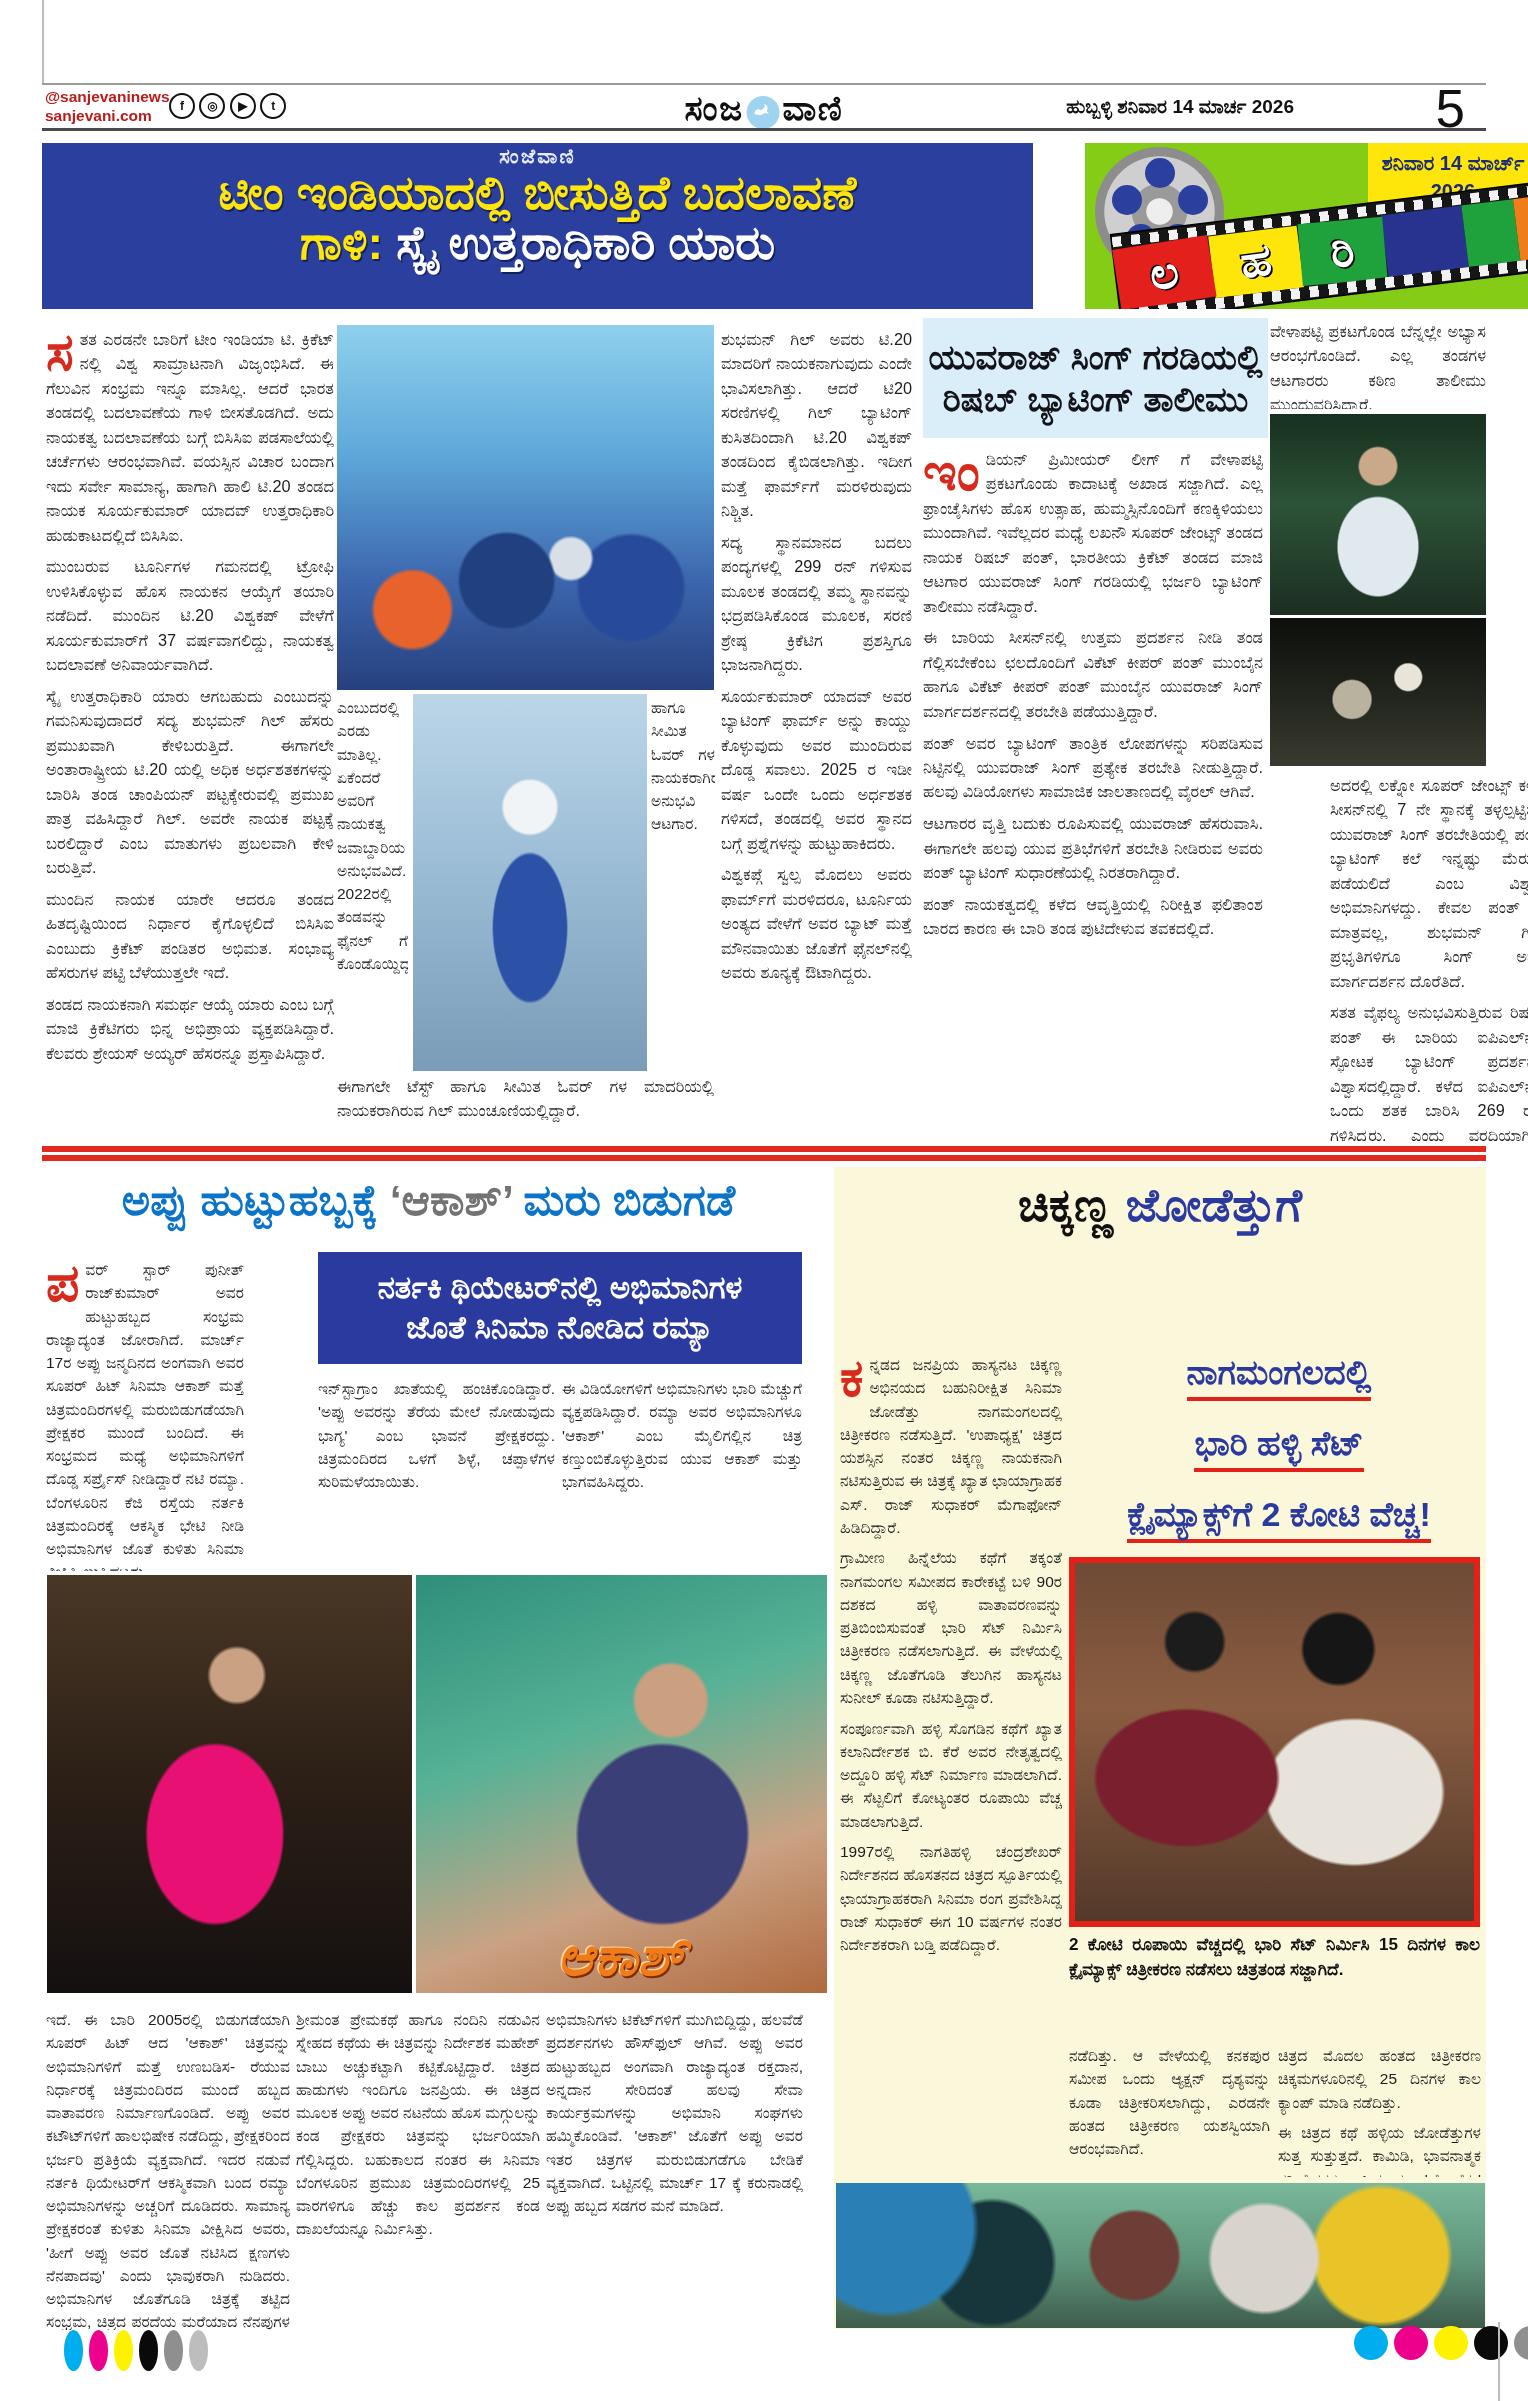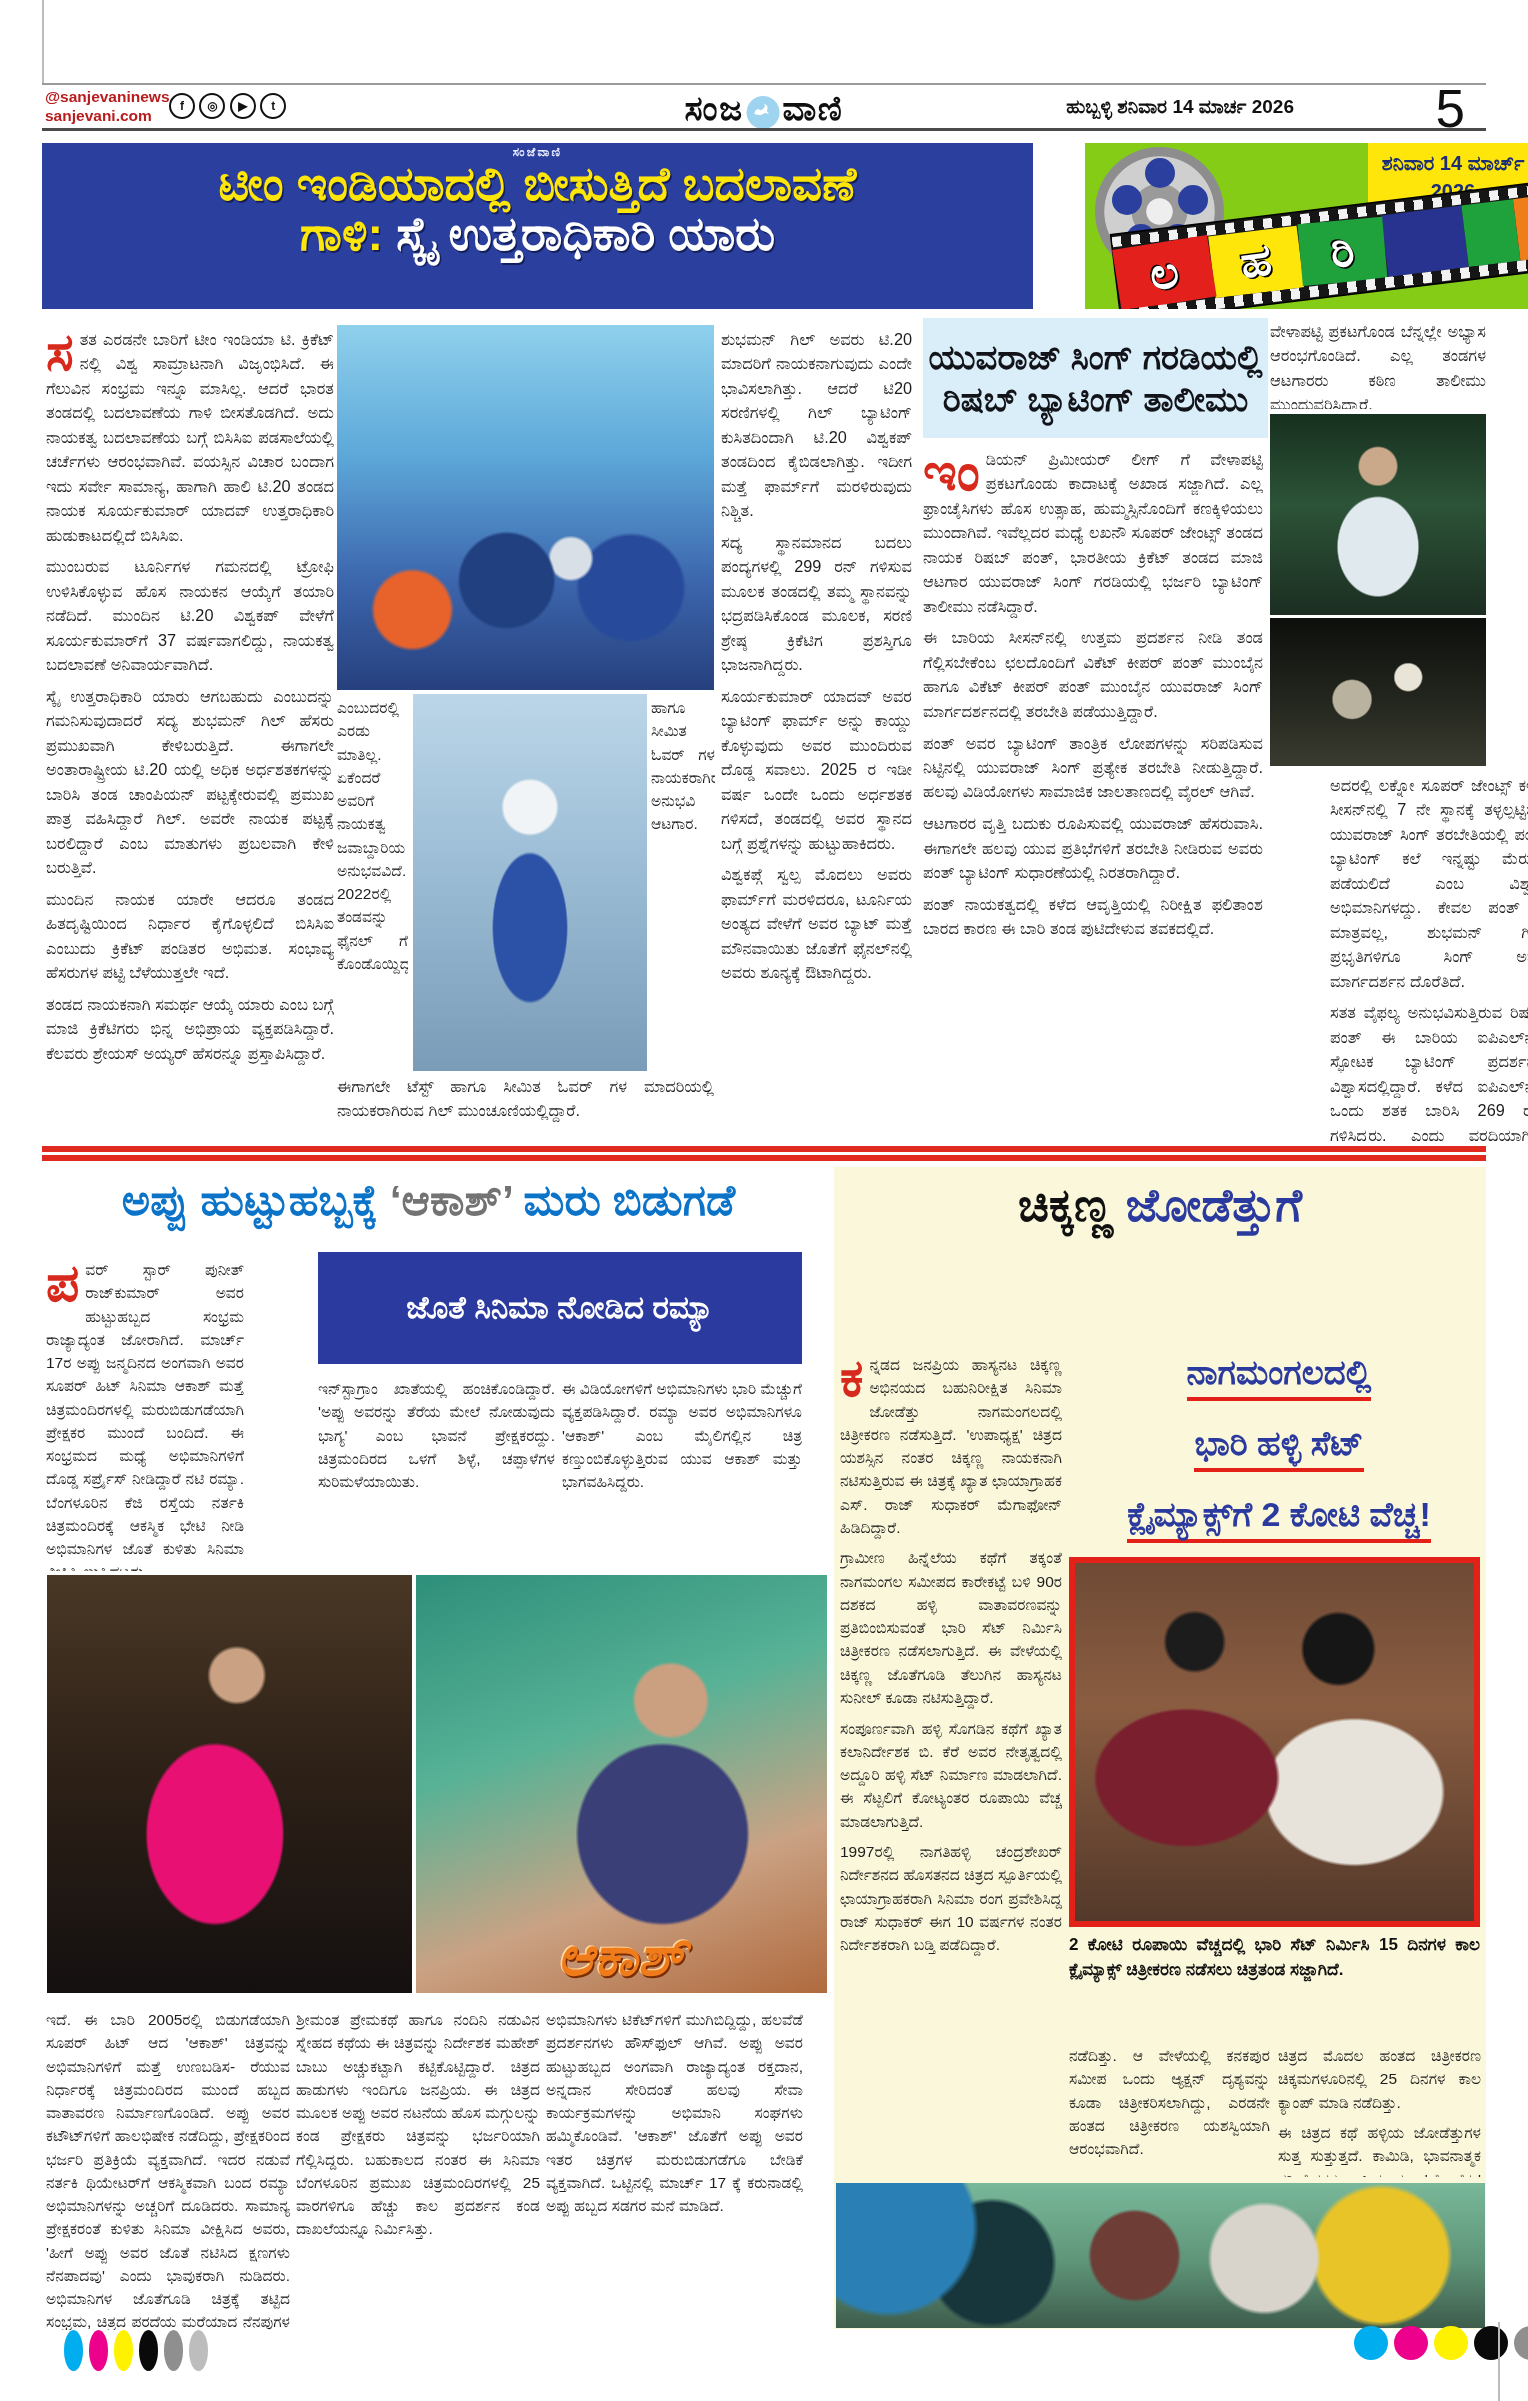--- a/index.html
+++ b/index.html
@@ -12,21 +12,21 @@
   .header-band .bottom{position:absolute;left:0;bottom:-3px;width:100%;height:3px;background:#4a4a4a;}
   .handle{position:absolute;left:3px;top:0;font-size:15.5px;font-weight:bold;color:#b91c1c;line-height:1.25;}
   .social{position:absolute;left:127px;top:6px;display:flex;gap:4.4px;}
   .social .sicon{width:22px;height:22px;border:2.2px solid #111;border-radius:50%;display:flex;align-items:center;justify-content:center;font-size:12px;font-weight:bold;color:#111;background:#fff;}
   .masthead{position:absolute;left:50%;top:1.5px;transform:translateX(-50%);display:flex;align-items:flex-end;font-size:34px;font-weight:bold;color:#0f0f0f;letter-spacing:1.5px;}
   .masthead .bird{width:33px;height:33px;border-radius:50%;background:#9ed4f0;margin:0 3px;display:flex;align-items:center;justify-content:center;}
   .dateline{position:absolute;right:192px;top:9px;font-size:19px;font-weight:bold;color:#111;}
   .pagenum{position:absolute;right:21px;top:-9px;font-size:53px;color:#111;font-weight:normal;}
   
   .banner{left:42px;top:143px;width:991px;height:166px;background:#2b3f9f;text-align:center;overflow:hidden;}
-  .banner .mini{color:#e8ecff;font-size:12px;font-weight:bold;margin-top:1.5px;letter-spacing:2.2px;}
+  .banner .mini{color:#e8ecff;font-size:20px;font-weight:bold;margin-top:1.5px;letter-spacing:2.2px;}
   .banner .l1{color:#ffe60a;font-size:47px;font-weight:bold;line-height:1.05;text-shadow:1.5px 1.5px 0 #14205c;}
   .banner .l2{font-size:47px;font-weight:bold;line-height:1.1;text-shadow:1.5px 1.5px 0 #14205c;}
   .banner .l2 .y{color:#ffe60a;}
   .banner .l2 .w{color:#ffffff;}
   
   .cinema{left:1085px;top:143px;width:453px;height:166px;background:#84cc16;overflow:hidden;}
   .cinema .datebox{position:absolute;right:0;top:0;width:170px;height:71px;background:#ffe60a;color:#1b2d77;font-weight:bold;font-size:20px;text-align:center;line-height:1.4;padding-top:6px;box-sizing:border-box;}
   .reel{position:absolute;left:10.4px;top:4.4px;width:129px;height:129px;border-radius:50%;
     background:radial-gradient(circle at 50% 50%, #eee 0 14%, #9a9a9a 15% 30%, #cfcfcf 31% 60%, #8d8d8d 61% 78%, #d9d9d9 79% 100%);}
   .reel .hole{position:absolute;width:30px;height:30px;border-radius:50%;background:#2b3f9f;}
@@ -220,20 +220,21 @@
   <div class="abs appu-head">
     <span class="b">ಅಪ್ಪು ಹುಟ್ಟುಹಬ್ಬಕ್ಕೆ </span><span class="r">‘ಆಕಾಶ್’</span><span class="b"> ಮರು ಬಿಡುಗಡೆ</span>
   </div>
 
   <div class="abs bodytxt small" style="left:46px;top:1258px;width:198px;height:313px;">
     <p><span class="cap">ಪ</span><span>ವರ್ ಸ್ಟಾರ್ ಪುನೀತ್ ರಾಜ್‌ಕುಮಾರ್ ಅವರ ಹುಟ್ಟುಹಬ್ಬದ ಸಂಭ್ರಮ ರಾಜ್ಯಾದ್ಯಂತ ಜೋರಾಗಿದೆ. ಮಾರ್ಚ್ 17ರ ಅಪ್ಪು ಜನ್ಮದಿನದ ಅಂಗವಾಗಿ ಅವರ ಸೂಪರ್ ಹಿಟ್ ಸಿನಿಮಾ ಆಕಾಶ್ ಮತ್ತೆ ಚಿತ್ರಮಂದಿರಗಳಲ್ಲಿ ಮರುಬಿಡುಗಡೆಯಾಗಿ ಪ್ರೇಕ್ಷಕರ ಮುಂದೆ ಬಂದಿದೆ. ಈ ಸಂಭ್ರಮದ ಮಧ್ಯೆ ಅಭಿಮಾನಿಗಳಿಗೆ ದೊಡ್ಡ ಸರ್ಪ್ರೈಸ್ ನೀಡಿದ್ದಾರೆ ನಟಿ ರಮ್ಯಾ. ಬೆಂಗಳೂರಿನ ಕೆಜಿ ರಸ್ತೆಯ ನರ್ತಕಿ ಚಿತ್ರಮಂದಿರಕ್ಕೆ ಆಕಸ್ಮಿಕ ಭೇಟಿ ನೀಡಿ ಅಭಿಮಾನಿಗಳ ಜೊತೆ ಕುಳಿತು ಸಿನಿಮಾ ವೀಕ್ಷಿಸಿ ಖುಷಿಪಟ್ಟರು.</span></p>
 
   </div>
 
   <div class="abs appu-sub">
+    <div>ನರ್ತಕಿ ಥಿಯೇಟರ್‌ನಲ್ಲಿ ಅಭಿಮಾನಿಗಳ</div>
     <div>ಜೊತೆ ಸಿನಿಮಾ ನೋಡಿದ ರಮ್ಯಾ</div>
   </div>
 
   <div class="abs bodytxt small" style="left:318px;top:1377px;width:237px;height:194px;">ಇನ್‌ಸ್ಟಾಗ್ರಾಂ ಖಾತೆಯಲ್ಲಿ ಹಂಚಿಕೊಂಡಿದ್ದಾರೆ. 'ಅಪ್ಪು ಅವರನ್ನು ತೆರೆಯ ಮೇಲೆ ನೋಡುವುದು ಭಾಗ್ಯ' ಎಂಬ ಭಾವನೆ ಪ್ರೇಕ್ಷಕರದ್ದು. ಚಿತ್ರಮಂದಿರದ ಒಳಗೆ ಶಿಳ್ಳೆ, ಚಪ್ಪಾಳೆಗಳ ಸುರಿಮಳೆಯಾಯಿತು.</div>
   <div class="abs bodytxt small" style="left:562px;top:1377px;width:240px;height:194px;">ಈ ವಿಡಿಯೋಗಳಿಗೆ ಅಭಿಮಾನಿಗಳು ಭಾರಿ ಮೆಚ್ಚುಗೆ ವ್ಯಕ್ತಪಡಿಸಿದ್ದಾರೆ. ರಮ್ಯಾ ಅವರ ಅಭಿಮಾನಿಗಳೂ 'ಆಕಾಶ್' ಎಂಬ ಮೈಲಿಗಲ್ಲಿನ ಚಿತ್ರ ಕಣ್ತುಂಬಿಕೊಳ್ಳುತ್ತಿರುವ ಯುವ ಆಕಾಶ್ ಮತ್ತು ಭಾಗವಹಿಸಿದ್ದರು.</div>
 
   <div class="abs ph photo-ramya"></div>
   <div class="abs ph photo-poster">
     <div class="poster-title">ಆಕಾಶ್</div>
   </div>

